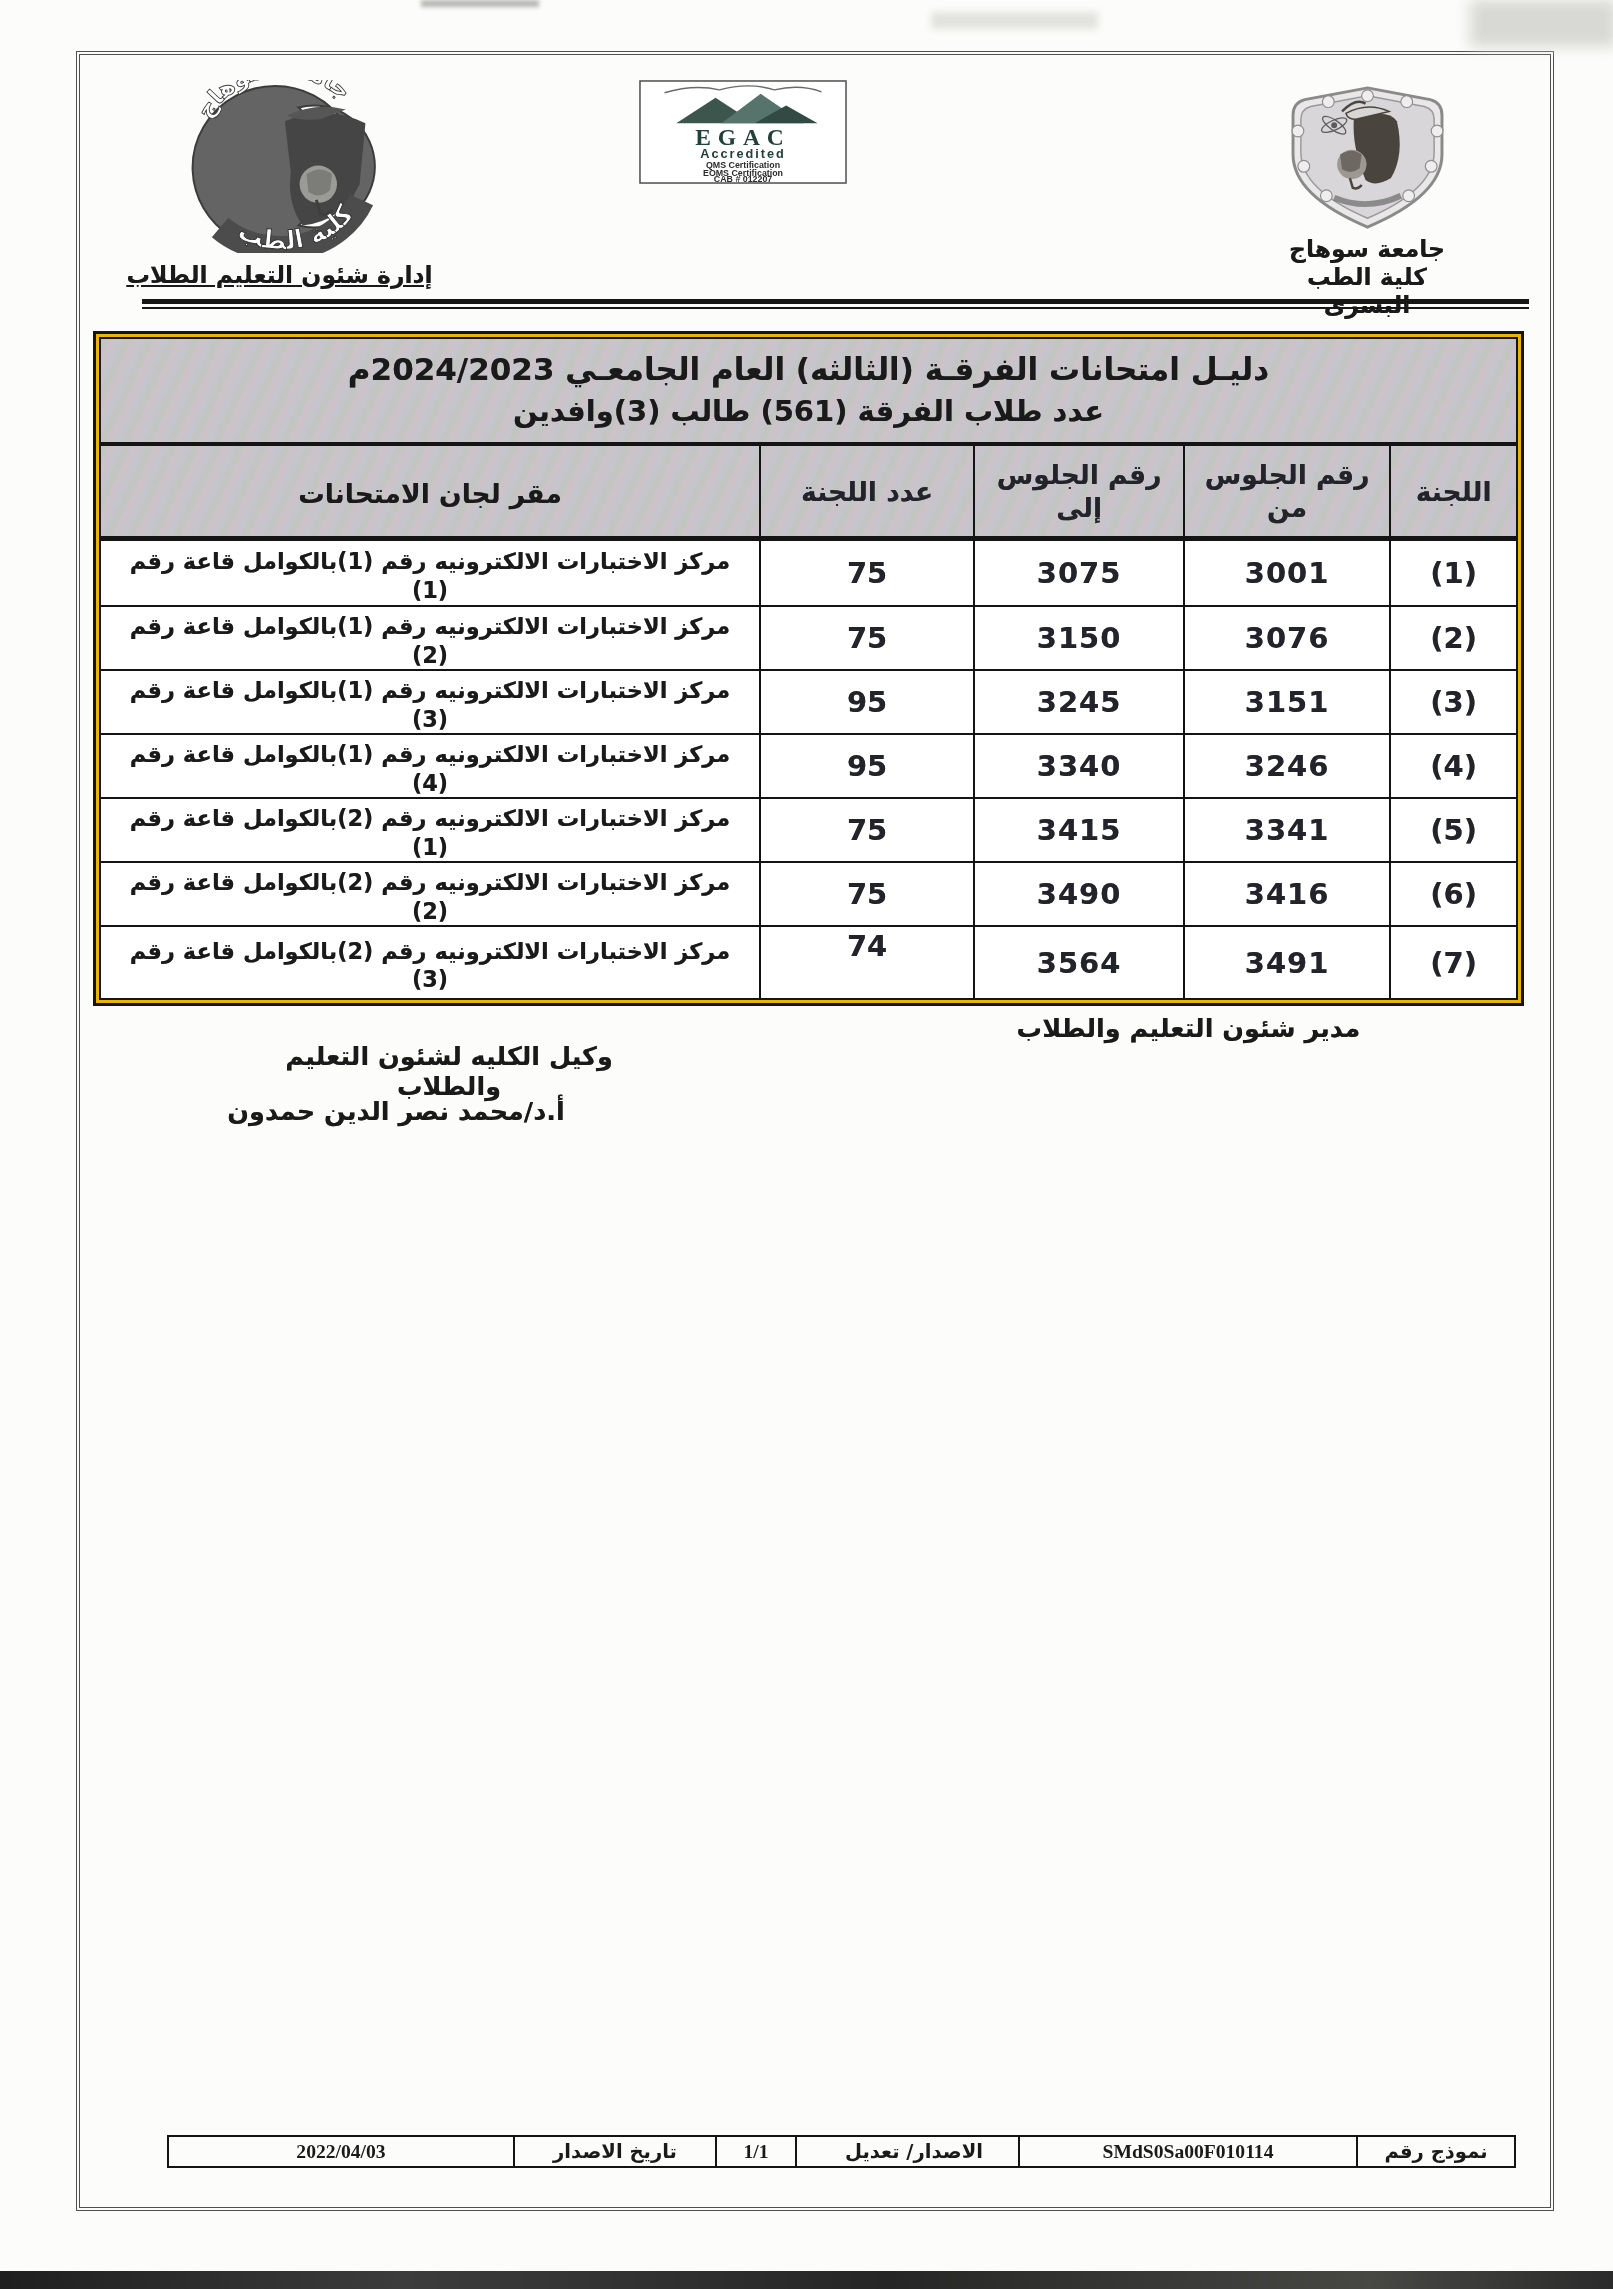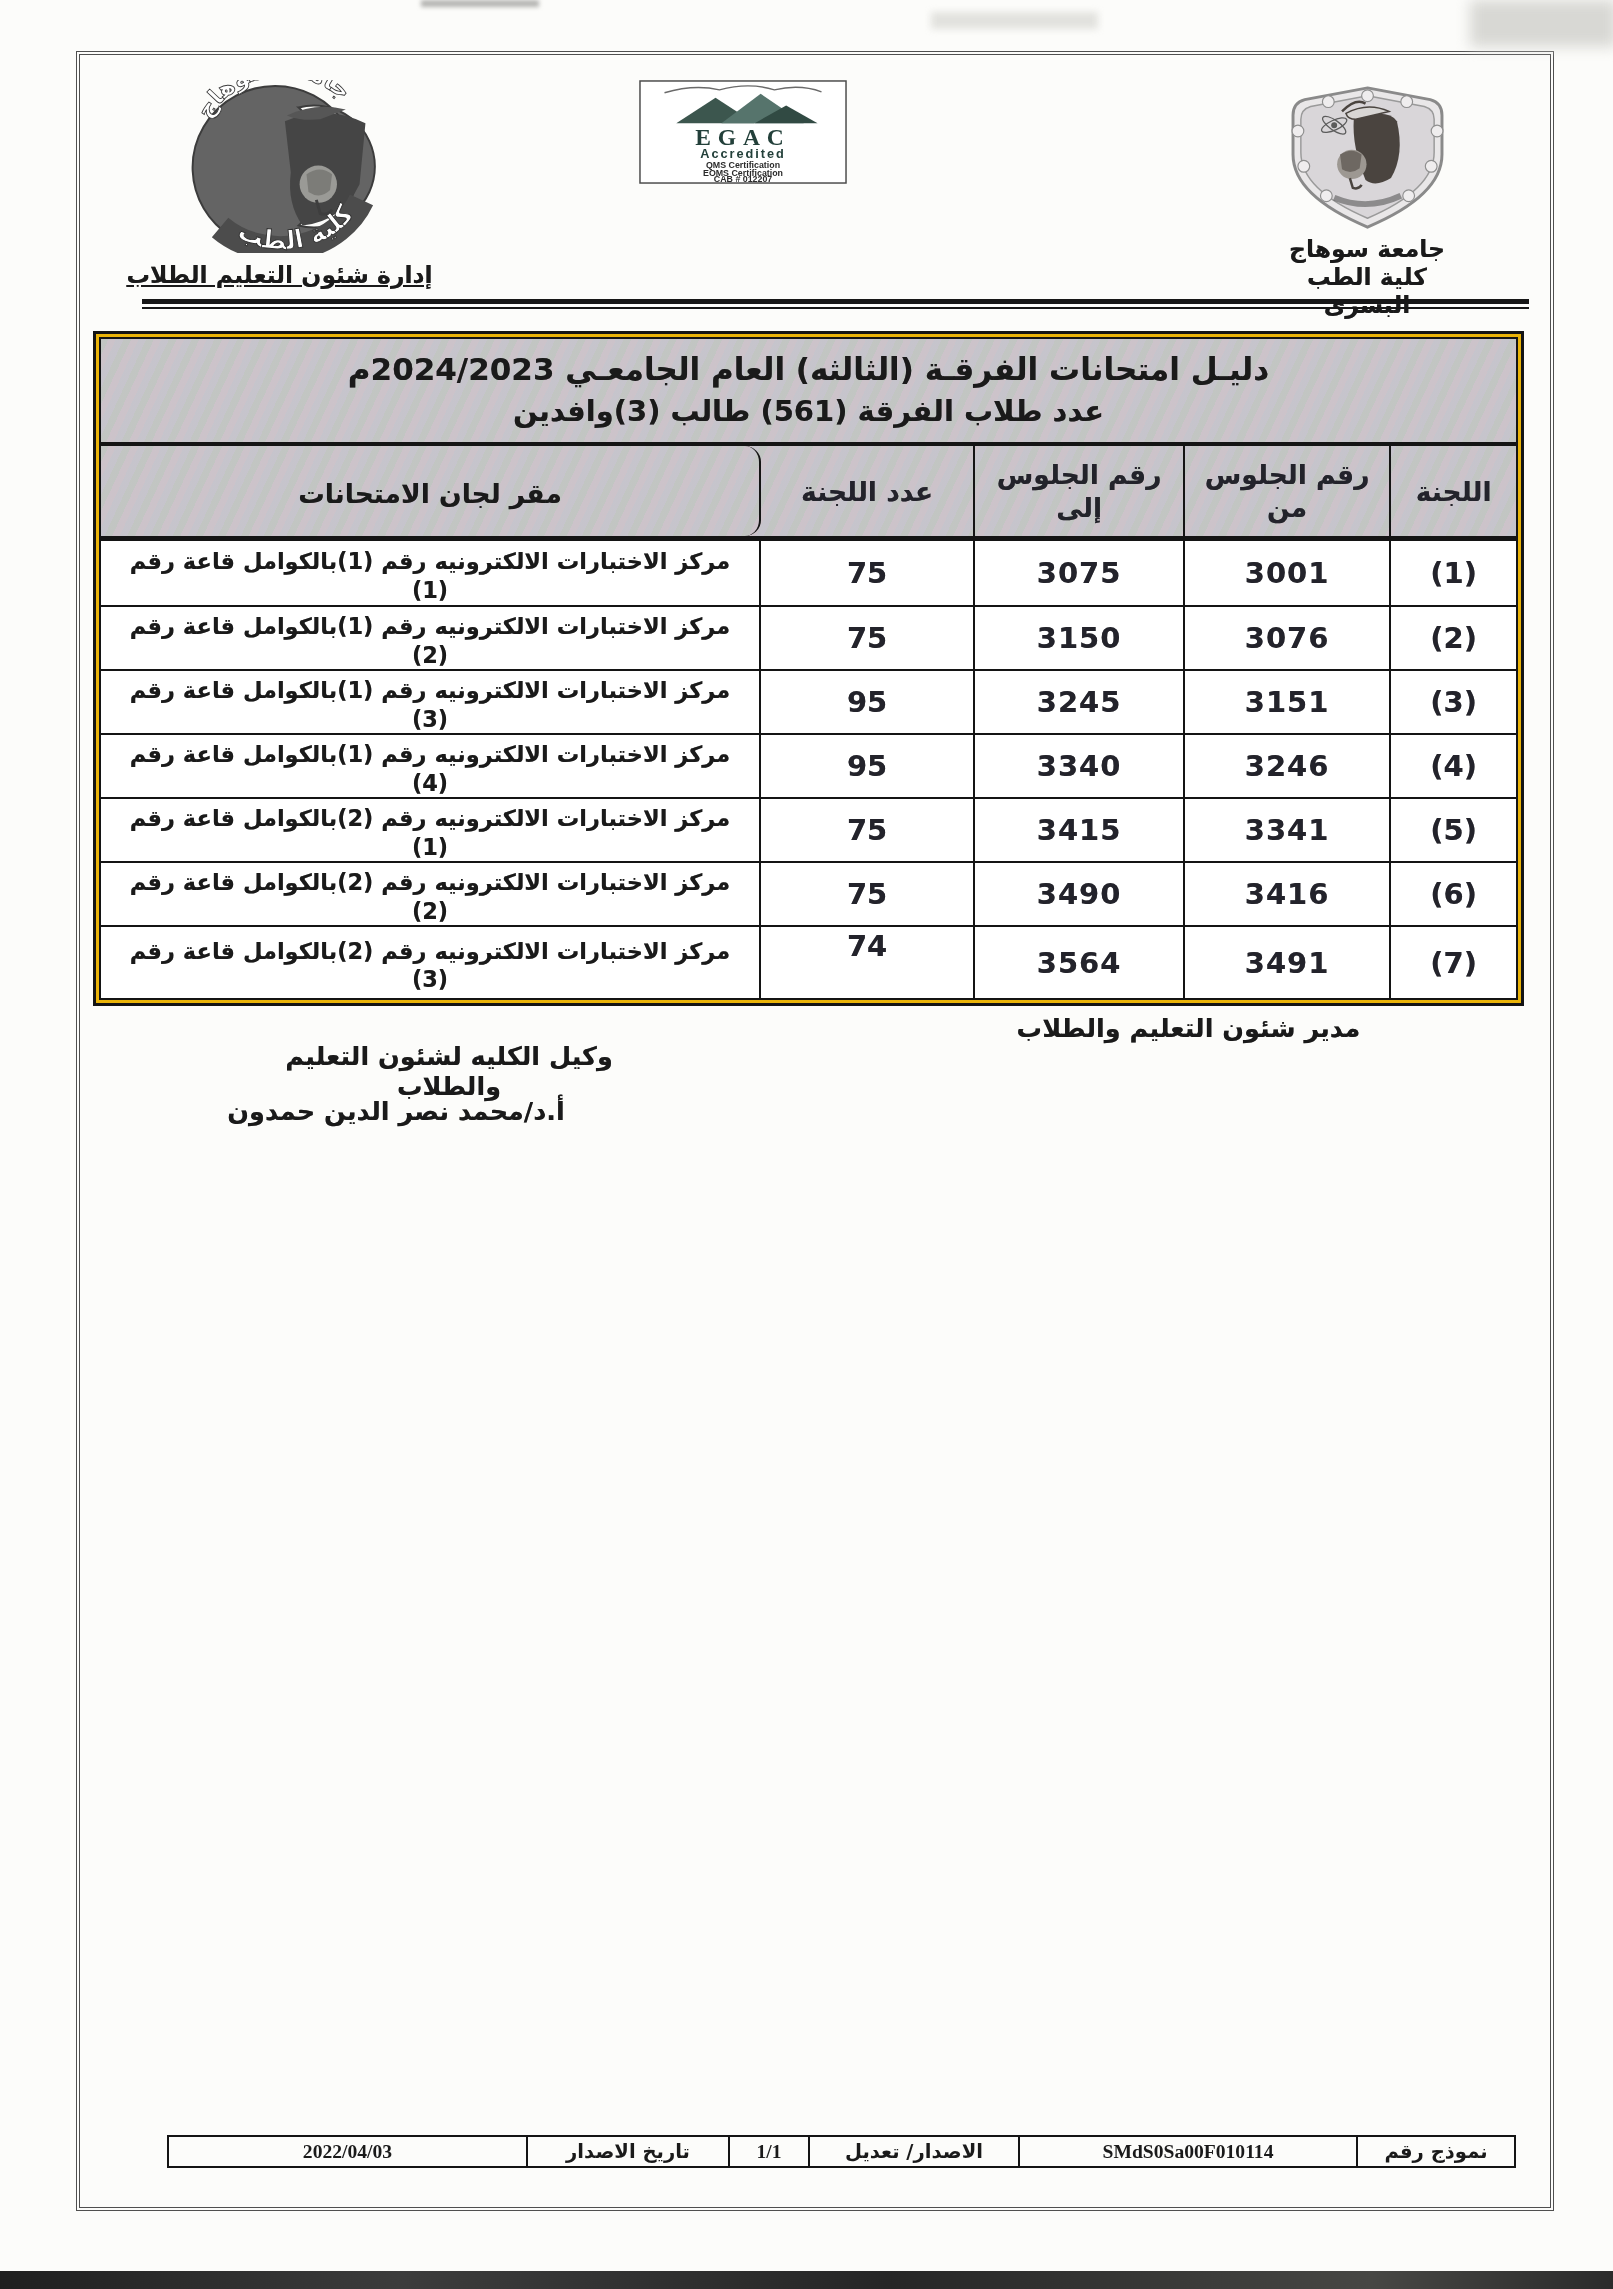--- a/index.html
+++ b/index.html
@@ -83,21 +83,21 @@
   
   .footer-table{
     position:absolute; left:167px; top:2135px; width:1349px; height:33px;
     border:2px solid #141414; box-sizing:border-box; direction:rtl;
     display:flex; align-items:stretch; font-weight:bold;
   }
   .footer-table > div{display:flex; align-items:center; justify-content:center; font-size:19.6px;}
   .footer-table > * + *{border-left:none; border-right:2px solid #141414;}
   .f-form-label{width:156px;}
   .f-form-code{width:336px; font-family:"Liberation Serif",serif; font-size:21.6px; direction:ltr;}
-  .f-issue-label{width:208px;}
+  .f-issue-label{width:208px;padding-left:13px;}
   .f-issue-value{width:78px; font-family:"Liberation Serif",serif; font-size:20.6px; direction:ltr;}
   .f-date-label{width:200px;}
   .f-date-value{flex:1; font-family:"Liberation Serif",serif; font-size:21.6px; direction:ltr;}
 
   
   .egac-small{font-size:9px;}
 </style>
 </head>
 <body>
 
@@ -205,21 +205,21 @@
             <span>من</span>
           </span>
         </div>
         <div class="c-to">
           <span>
             <span>رقم الجلوس</span><br>
             <span>إلى</span>
           </span>
         </div>
         <div class="c-count">عدد اللجنة</div>
-        <div class="c-loc" style="justify-content:center;font-size:26.5px;border-radius:16px;">مقر لجان الامتحانات</div>
+        <div class="c-loc" style="justify-content:center;font-size:26.5px;">مقر لجان الامتحانات</div>
       </div>
       <div class="tbody">
     <div class="trow">
       <div class="c-comm">(1)</div>
       <div class="c-from">3001</div>
       <div class="c-to">3075</div>
       <div class="c-count">75</div>
       <div class="c-loc">
         <div class="loc-line">مركز الاختبارات الالكترونيه رقم (1)بالكوامل قاعة رقم</div>
         <div class="loc-hall">(1)</div>

